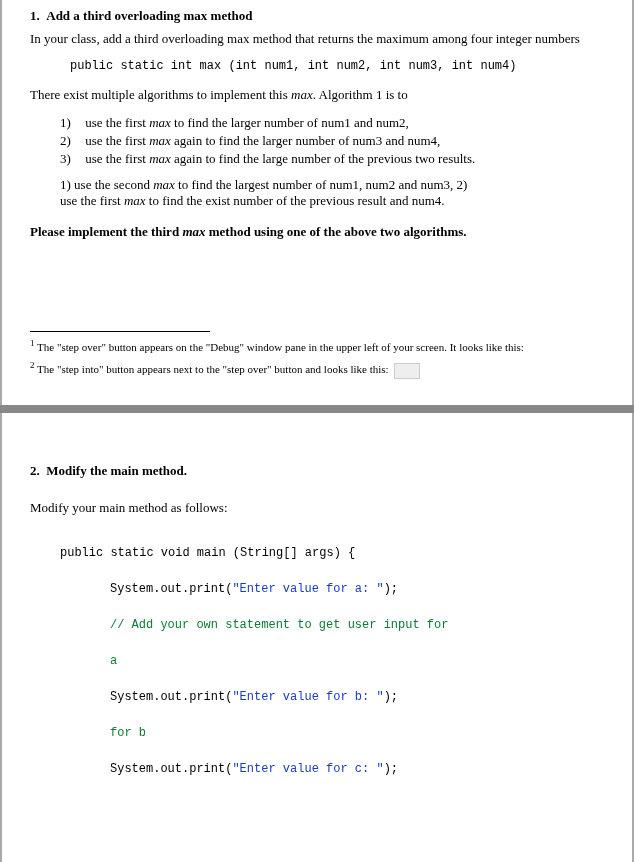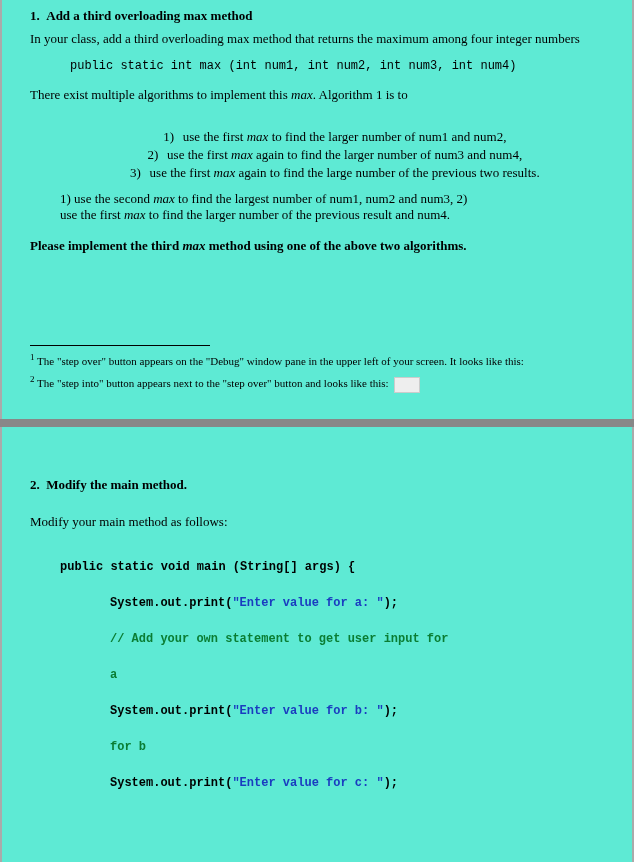--- a/index.html
+++ b/index.html
@@ -5,21 +5,21 @@
   body {
     margin: 0;
     padding: 0;
     background: #888;
     font-family: "Times New Roman", Times, serif;
     font-size: 13px;
     color: #000;
     width: 634px;
   }
   .page {
-    background: #5eead4;
+    background: #ffffff;
     margin: 0;
     padding: 8px 28px 18px 28px;
     position: relative;
     border-right: 2px solid #aaa;
     border-left: 2px solid #aaa;
   }
   .page-gap {
     height: 8px;
     background: #888;
   }
@@ -33,22 +33,21 @@
     line-height: 1.35;
   }
   pre.code {
     font-family: "Courier New", monospace;
     font-size: 12px;
     margin: 6px 0 12px 40px;
     white-space: pre;
     line-height: 1.35;
   }
   .ol {
-    margin: 26px 0 10px 30px;
-    text-align: center;
+    margin: 12px 0 10px 30px;
   }
   .ol .li {
     margin: 2px 0;
   }
   .ol .li .label {
     display: inline-block;
     width: 22px;
   }
   .indent {
     margin-left: 30px;
@@ -85,21 +84,21 @@
   
   .c-blue   { color: #1a3cc0; }
   .c-green  { color: #0a7d33; }
   .code-block {
     font-family: "Courier New", monospace;
     font-size: 12px;
     margin: 10px 0 10px 30px;
     line-height: 1.5;
     white-space: pre;
   }
-  .code-line { display: block; font-weight: bold; }
+  .code-line { display: block; }
   .ind1 { padding-left: 50px; }
   .ind0 { padding-left: 0; }
 </style>
 </head>
 <body>
 
 <div class="page">
 
   <div class="section-title">
     <span>1.</span>&nbsp;&nbsp;<span>Add a third overloading max method</span>
@@ -127,21 +126,21 @@
       <span>use the first </span><span class="em">max</span><span> again to find the large number of the previous two results.</span>
     </div>
   </div>
 
 
   <div class="indent">
     <div>
       <span>1) </span><span>use the second </span><span class="em">max</span><span> to find the largest number of num1, num2 and num3, 2)</span>
     </div>
     <div>
-      <span>use the first </span><span class="em">max</span><span> to find the larger number of the previous result and num4.</span>
+      <span>use the first </span><span class="em">max</span><span> to find the exist number of the previous result and num4.</span>
     </div>
   </div>
 
   <p class="bold" style="margin-top:14px;">
     <span>Please implement the third </span><span class="em">max</span><span> method using one of the above two algorithms.</span>
   </p>
 
   <div style="height:80px;"></div>
 
   <hr class="foot">

